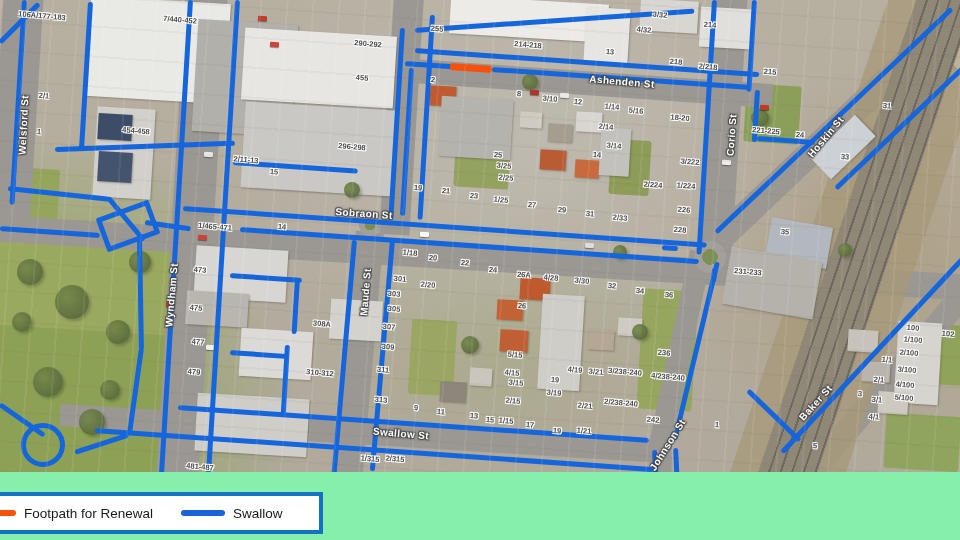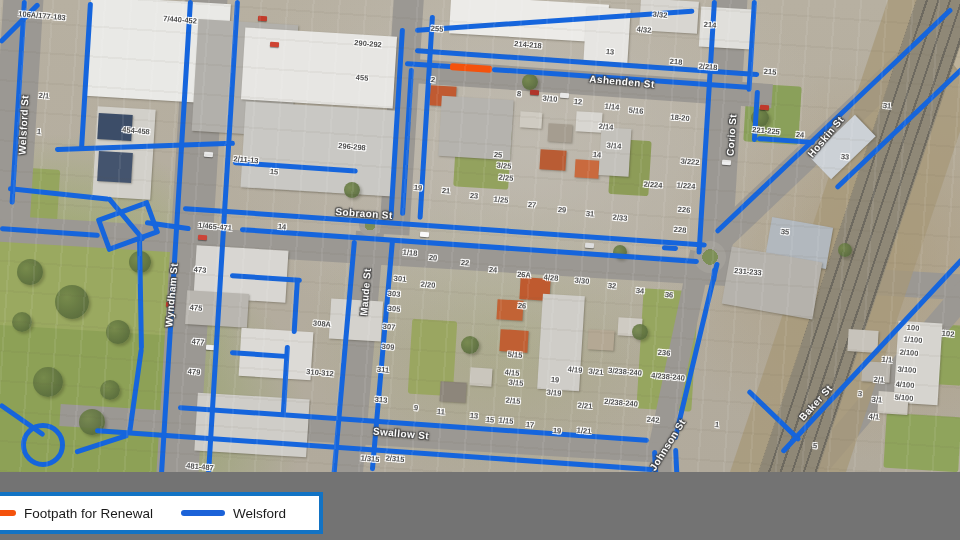--- a/index.html
+++ b/index.html
@@ -1,16 +1,16 @@
 <!DOCTYPE html>
 <html><head>
 <meta charset="utf-8">
 <style>
   html,body{margin:0;padding:0;background:#fff;}
-  .viewport{position:relative;width:960px;height:540px;overflow:hidden;background:#737373;
+  .viewport{position:relative;width:960px;height:540px;overflow:hidden;background:#86efac;
     font-family:"Liberation Sans",sans-serif;}
   .map{position:absolute;left:0;top:0;width:960px;height:472px;overflow:hidden;
     background:
       radial-gradient(260px 220px at 6% 62%, rgba(148,168,92,.95), rgba(148,168,92,0) 72%),
       radial-gradient(300px 260px at 10% 88%, rgba(138,160,86,.9), rgba(138,160,86,0) 70%),
       radial-gradient(420px 320px at 55% 30%, rgba(196,192,184,.65), rgba(196,192,184,0) 72%),
       radial-gradient(320px 280px at 92% 55%, rgba(170,152,118,.6), rgba(170,152,118,0) 72%),
       radial-gradient(280px 220px at 52% 72%, rgba(162,168,118,.45), rgba(162,168,118,0) 70%),
       linear-gradient(#b7b0a1,#b1aa9c);}
   .map::after{content:"";position:absolute;inset:0;pointer-events:none;
@@ -318,15 +318,15 @@
       <div class="slabel" style="left: 366px; top: 292px; transform: translate(-50%, -50%) rotate(-85deg);">Maude St</div>
       <div class="slabel" style="left: 732px; top: 135px; transform: translate(-50%, -50%) rotate(-86deg);">Corio St</div>
       <div class="slabel" style="left: 826px; top: 137px; transform: translate(-50%, -50%) rotate(-50deg);">Hoskin St</div>
       <div class="slabel" style="left: 816px; top: 403px; transform: translate(-50%, -50%) rotate(-48deg);">Baker St</div>
       <div class="slabel" style="left: 668px; top: 445px; transform: translate(-50%, -50%) rotate(-58deg);">Johnson St</div>
     </div>
   <div class="legend" style="border-color: rgb(18, 115, 196);">
     <span class="sw sw-renewal" style="background: rgb(244, 82, 12);"></span>
     <span class="legend-label">Footpath for Renewal</span>
     <span class="sw sw-footpath" style="background: rgb(27, 98, 216);"></span>
-    <span class="legend-label">Welsford</span>
+    <span class="legend-label">Swallow</span>
   </div>
 </div>
 
 </body></html>

